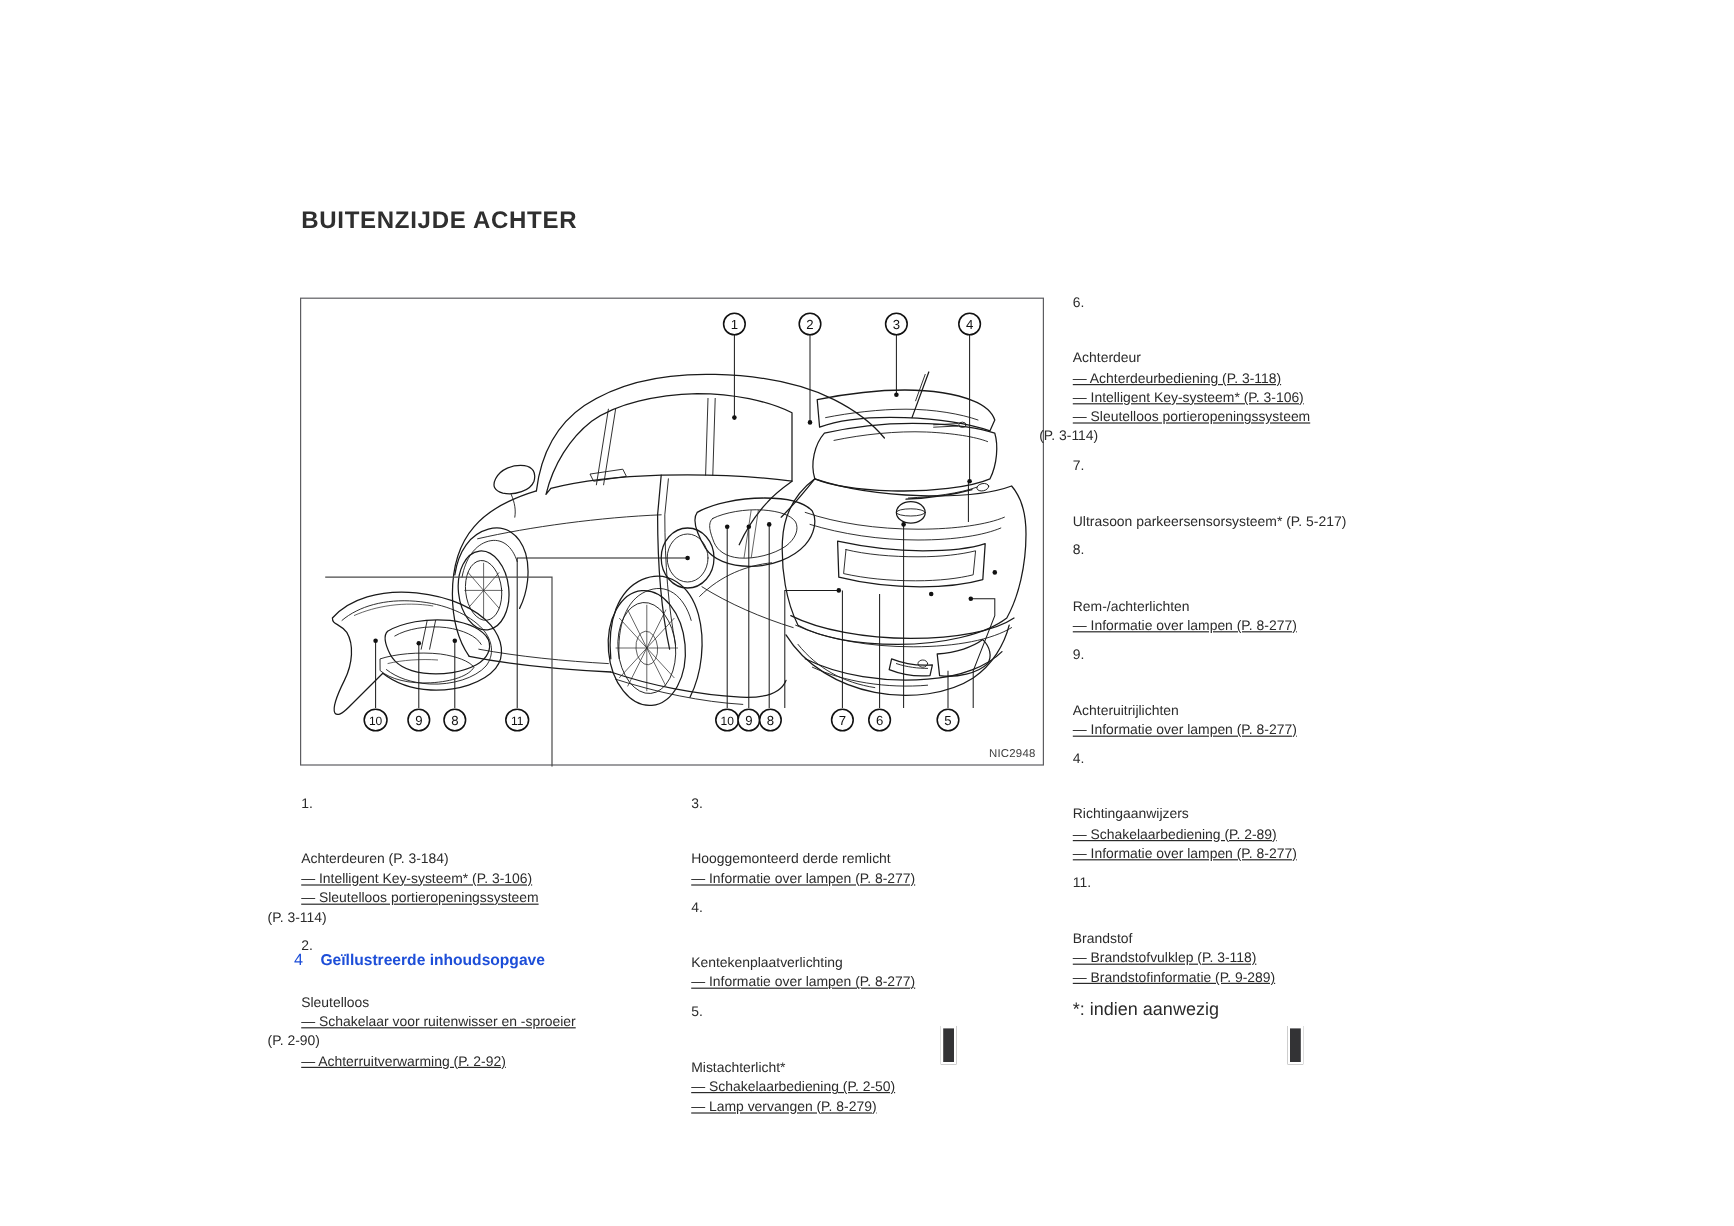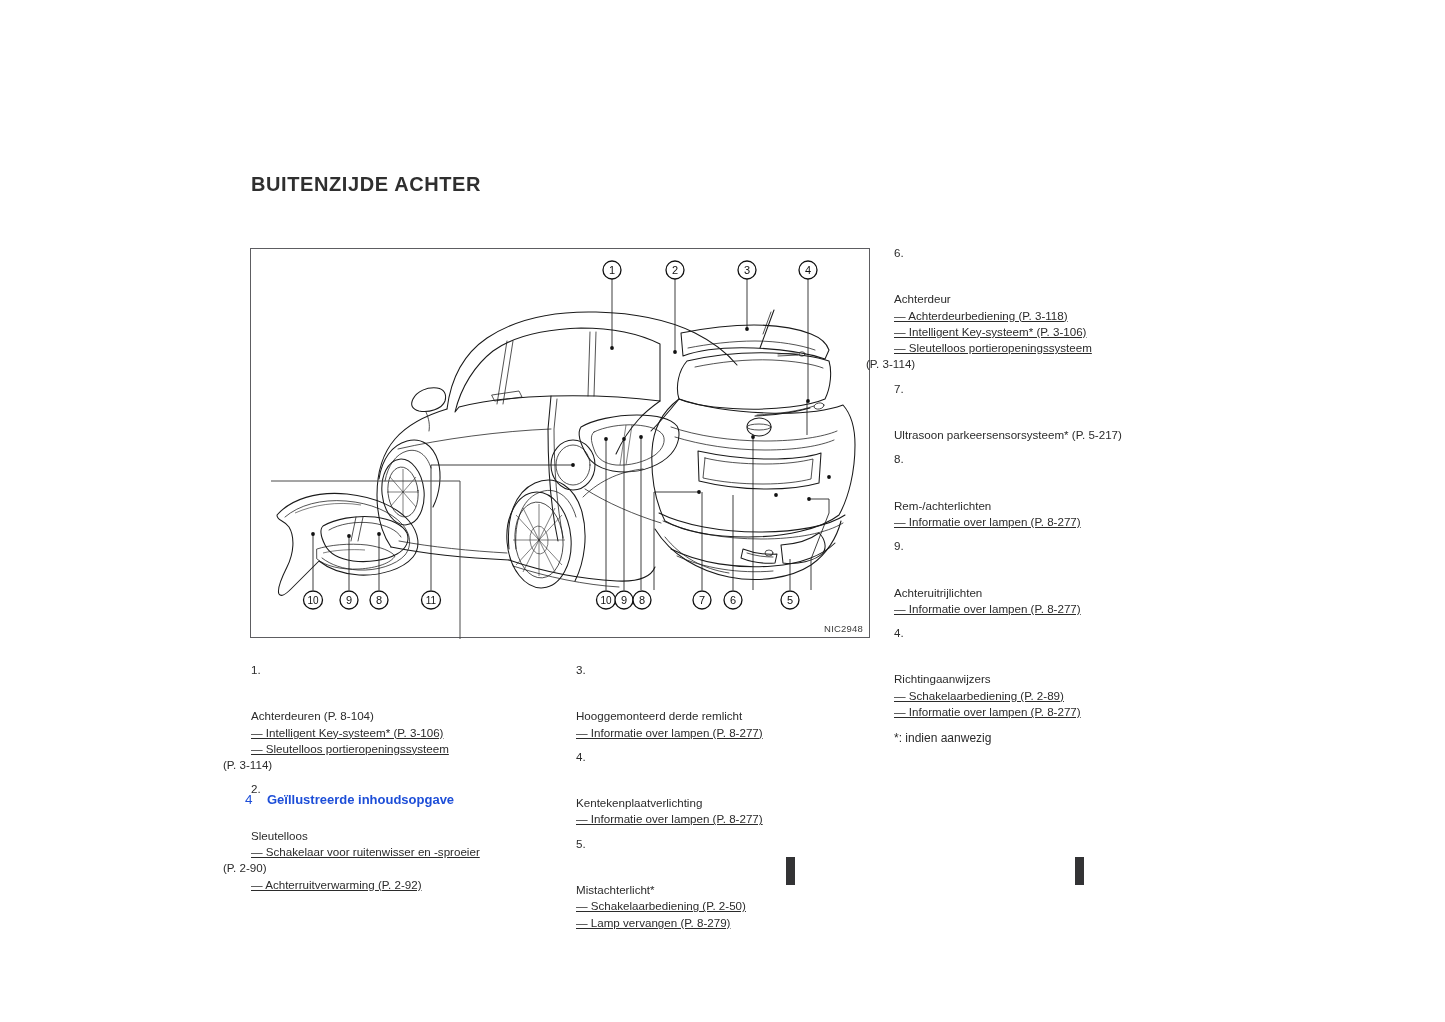--- a/index.html
+++ b/index.html
@@ -86,21 +86,21 @@
     text-align: left;
   }
   .entry-body { margin-left: 28px; }
   .entry-title { display: block; margin-top: 30px; }
   .entry-sub { display: block; white-space: nowrap; text-decoration: underline; }
   .entry-cont { display: block; margin-left: -28px; }
 
   .footnote {
     display: block;
     margin-top: 10px;
-    font-size: 12px;
+    font-size: 15px;
     color: #2b2b2b;
   }
 
   
   .footer {
     position: absolute;
     left: 245px;
     top: 792px;
     font-size: 13px;
     font-weight: 700;
@@ -467,30 +467,38 @@
 
     <div class="entry">
       <span class="entry-num">4.</span>
       <span class="entry-body">
         <span class="entry-title">Richtingaanwijzers</span>
         <span class="entry-sub">— Schakelaarbediening (P. 2-89)</span>
         <span class="entry-sub">— Informatie over lampen (P. 8-277)</span>
       </span>
     </div>
 
+    <div class="entry">
+      <span class="entry-num">11.</span>
+      <span class="entry-body">
+        <span class="entry-title">Brandstof</span>
+        <span class="entry-sub">—  Brandstofvulklep (P. 3-118)</span>
+        <span class="entry-sub">—  Brandstofinformatie (P. 9-289)</span>
+      </span>
+    </div>
 
     <span class="footnote">*: indien aanwezig</span>
   </div>
 
   <div class="list-col col-bl">
 
     <div class="entry">
       <span class="entry-num">1.</span>
       <span class="entry-body">
-        <span class="entry-title">Achterdeuren (P. 8-104)</span>
+        <span class="entry-title">Achterdeuren (P. 3-184)</span>
         <span class="entry-sub">—  Intelligent Key-systeem* (P. 3-106)</span>
         <span class="entry-sub">—  Sleutelloos portieropeningssysteem</span>
         <span class="entry-cont">(P. 3-114)</span>
       </span>
     </div>
 
     <div class="entry">
       <span class="entry-num">2.</span>
       <span class="entry-body">
         <span class="entry-title">Sleutelloos</span>

